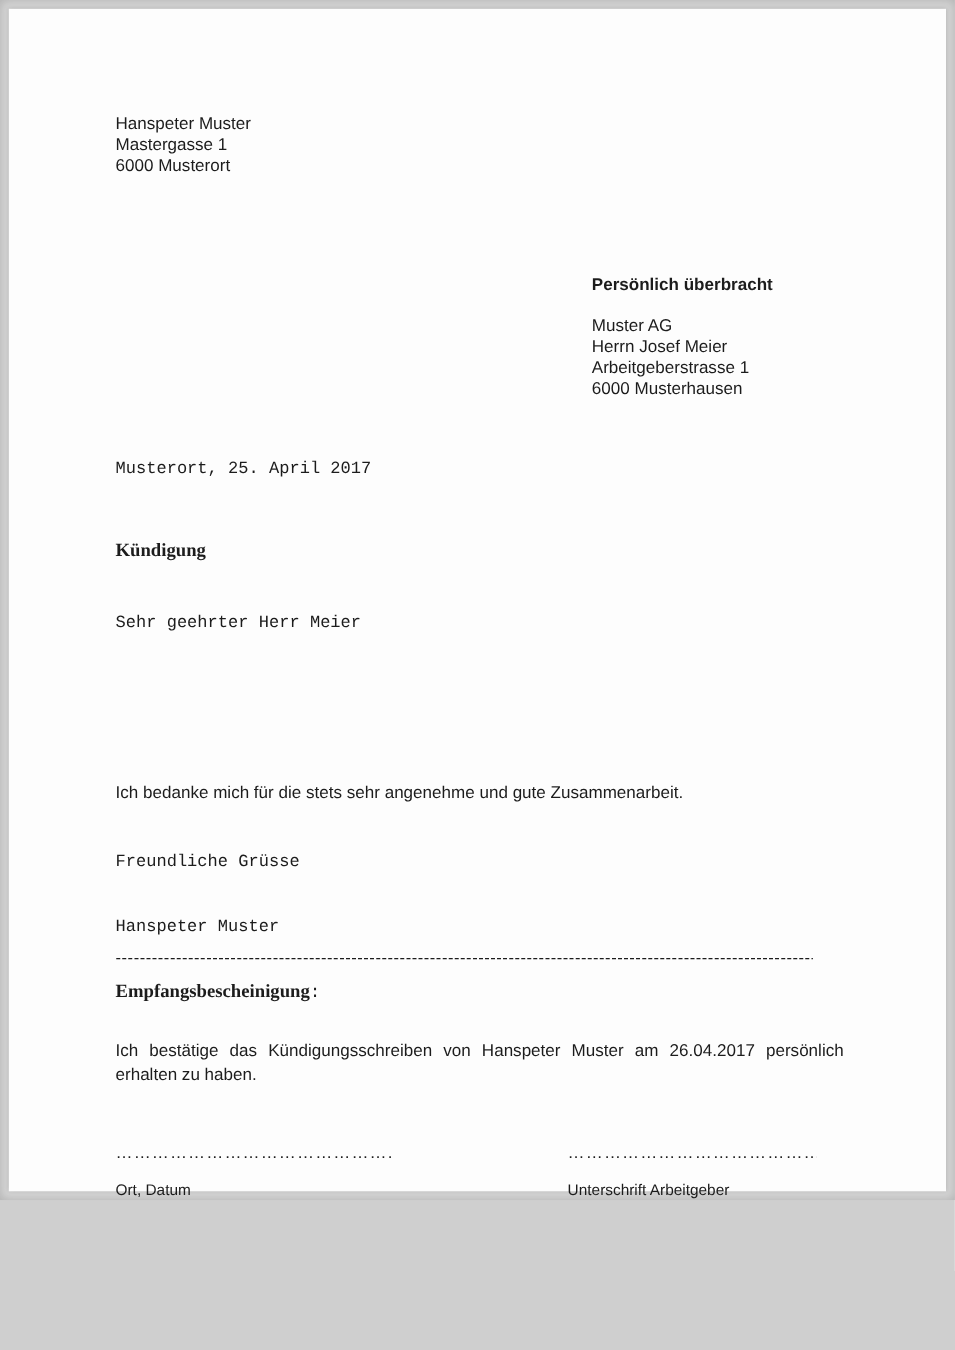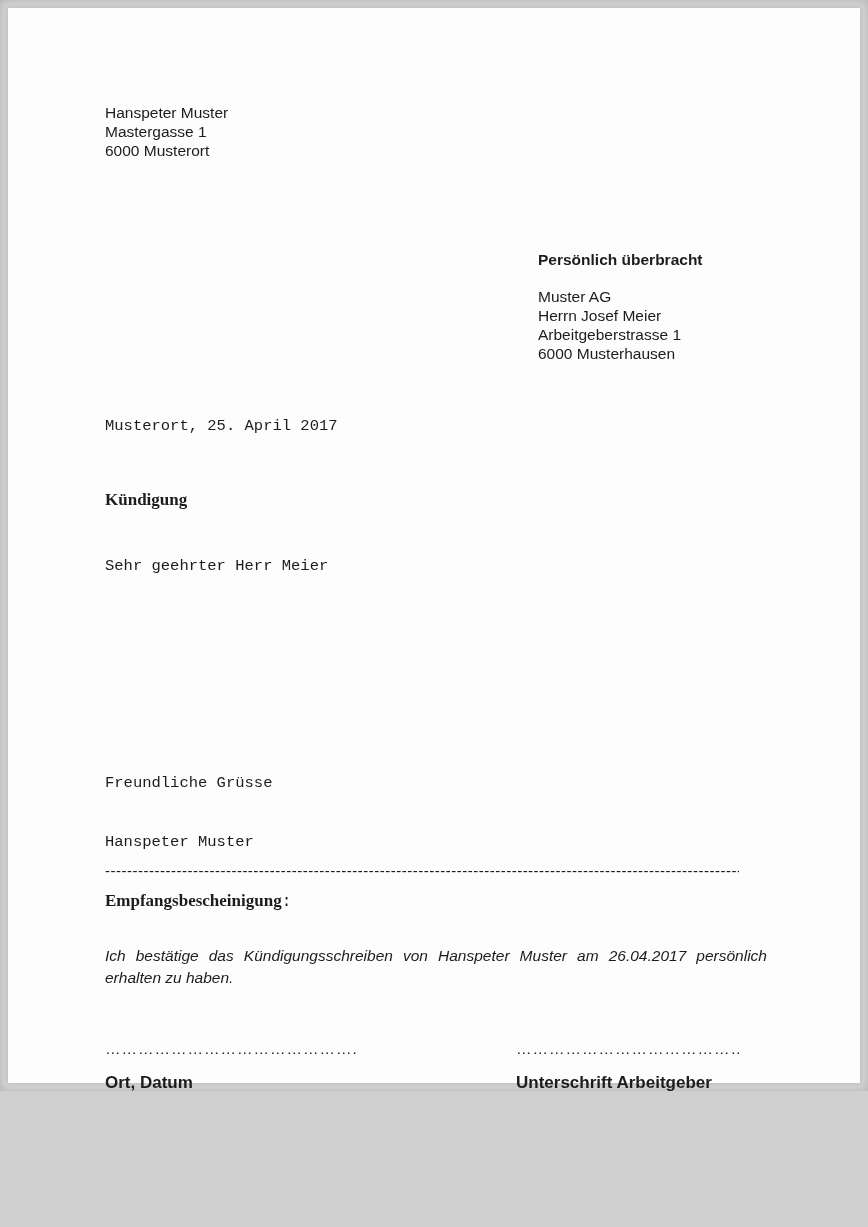--- a/index.html
+++ b/index.html
@@ -25,21 +25,21 @@
   .h1 { font-size:17px; font-weight:bold;font-family:Liberation Serif, serif; }
   .para { width:662px; text-align:justify; font-size:15.5px; line-height:21.5px; }
   .divider {
     width:634px; overflow:hidden; white-space:nowrap;
     font-size:15px; letter-spacing:0.5px; color:#1c1c1c;
   }
   .dots {
     overflow:hidden; white-space:nowrap;
     font-size:15.5px; letter-spacing:1px;
   }
-  .sig-label { font-size:17px;font-weight:bold; }
+  .sig-label { font-size:14px; }
   .watermark {
     font-size:12px; color:#9a9a9a;
     transform: rotate(-90deg);
     transform-origin: 0 0;
     letter-spacing:0.5px;
   }
 </style>
 </head>
 <body>
 
@@ -59,32 +59,33 @@
     <div class="addr">Arbeitgeberstrasse 1</div>
     <div class="addr">6000 Musterhausen</div>
   </div>
 
   <div class="abs txt" style="left:105px; top:416px;">Musterort, 25. April 2017</div>
 
   <div class="abs h1" style="left:105px; top:490px;">Kündigung</div>
 
   <div class="abs txt" style="left:105px; top:556px;">Sehr geehrter Herr Meier</div>
 
+  <div class="abs para" style="left:105px; top:710px;">Ich bedanke mich für die stets sehr angenehme und gute Zusammenarbeit.</div>
 
   <div class="abs txt" style="left:105px; top:773px;">Freundliche Grüsse</div>
 
   <div class="abs txt" style="left:105px; top:832px;">Hanspeter Muster</div>
 
   <div class="abs divider" style="left:105px; top:862px;">------------------------------------------------------------------------------------------------------------------------------------------------------</div>
 
   <div class="abs" style="left:105px; top:891px;">
     <span class="h1">Empfangsbescheinigung</span><span class="txt" style="font-size:16px;">:</span>
   </div>
 
-  <div class="abs para" style="left:105px; top:945px;font-style:italic;">Ich bestätige das Kündigungsschreiben von Hanspeter Muster am 26.04.2017 persönlich erhalten zu haben.</div>
+  <div class="abs para" style="left:105px; top:945px;">Ich bestätige das Kündigungsschreiben von Hanspeter Muster am 26.04.2017 persönlich erhalten zu haben.</div>
 
   <div class="abs dots" style="left:105px; top:1040px; width:252px;">………………………………………..</div>
   <div class="abs dots" style="left:516px; top:1040px; width:226px;">………………………………………</div>
 
   <div class="abs sig-label" style="left:105px; top:1073px;">Ort, Datum</div>
   <div class="abs sig-label" style="left:516px; top:1073px;">Unterschrift Arbeitgeber</div>
 
   <div class="abs watermark" style="left:38px; top:1196px;">blog</div>
 </div>
 

